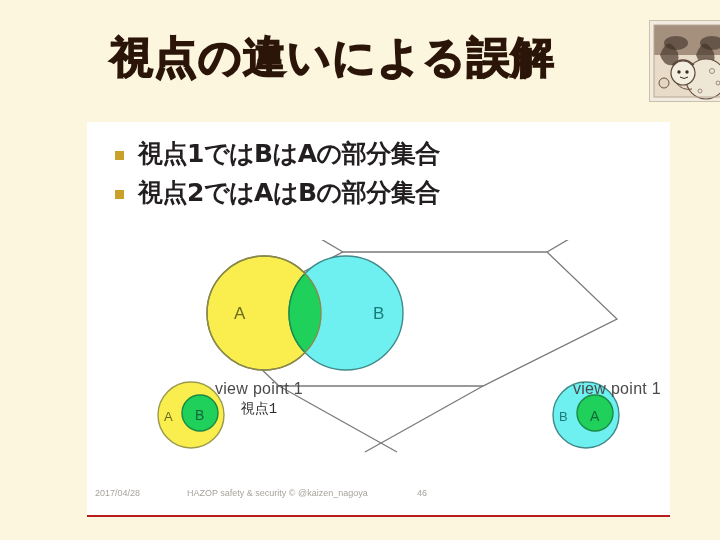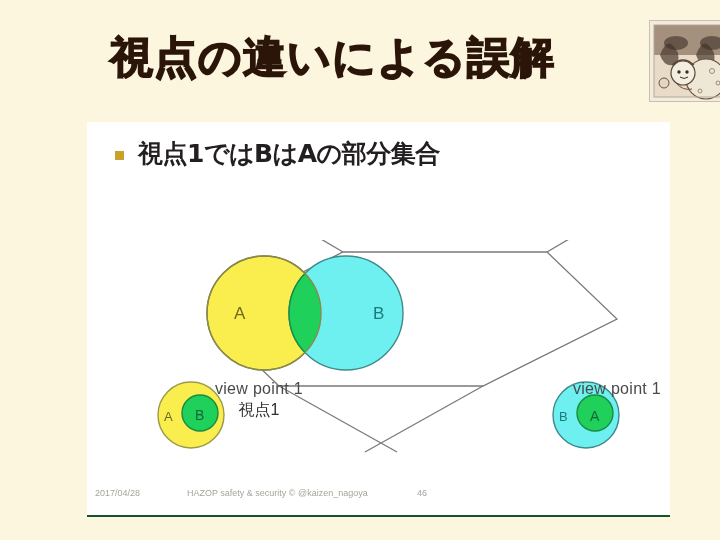--- a/index.html
+++ b/index.html
@@ -55,21 +55,21 @@
   #thumb svg { display: block; }
 
   
   #panel {
     position: absolute;
     left: 55px;
     top: 122px;
     width: 583px;
     height: 393px;
     background: #ffffff;
-    border-bottom: 2px solid #14532d;
+    border-bottom: 2px solid #b91c1c;
     overflow: hidden;
   }
 
   
   #bullets {
     position: absolute;
     left: 28px;
     top: 12px;
     width: 540px;
   }
@@ -113,22 +113,22 @@
     color: #3a3a3a;
   }
   .vp-en {
     font-family: "Liberation Sans", "DejaVu Sans", sans-serif;
     font-size: 16px;
     letter-spacing: 0.3px;
     color: #4a4a4a;
     white-space: nowrap;
   }
   .vp-jp {
-    font-family: Liberation Sans, sans-serif;
-    font-size: 16px;
+    font-family: Liberation Mono, monospace;
+    font-size: 14px;
     color: #2e2e2e;
     margin-top: 2px;
     white-space: nowrap;
   }
   #vp1 { left: 112px; top: 140px; width: 120px; }
   #vp2 { left: 470px; top: 140px; width: 120px; }
 
   
   #footer {
     position: absolute;
@@ -175,20 +175,24 @@
     </svg>
   </div>
 
   <div id="panel">
 
     <div id="bullets">
       <div class="bullet-row">
         <div class="bullet-mark"></div>
         <div class="bullet-text">視点1ではBはAの部分集合</div>
       </div>
+      <div class="bullet-row">
+        <div class="bullet-mark"></div>
+        <div class="bullet-text">視点2ではAはBの部分集合</div>
+      </div>
     </div>
 
     <div id="diagram">
       <svg width="583" height="232" viewBox="0 0 583 232">
         <defs>
           <clipPath id="clipA">
             <circle cx="177" cy="73" r="57"></circle>
           </clipPath>
         </defs>
 

